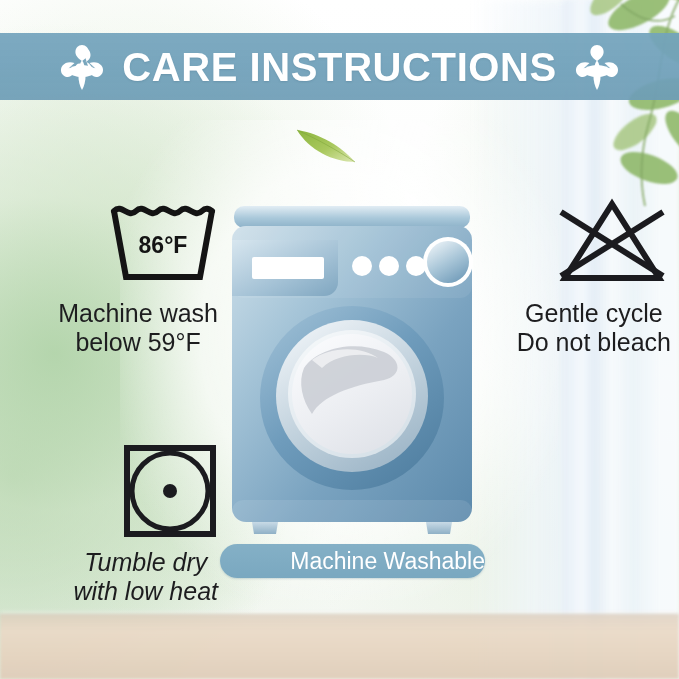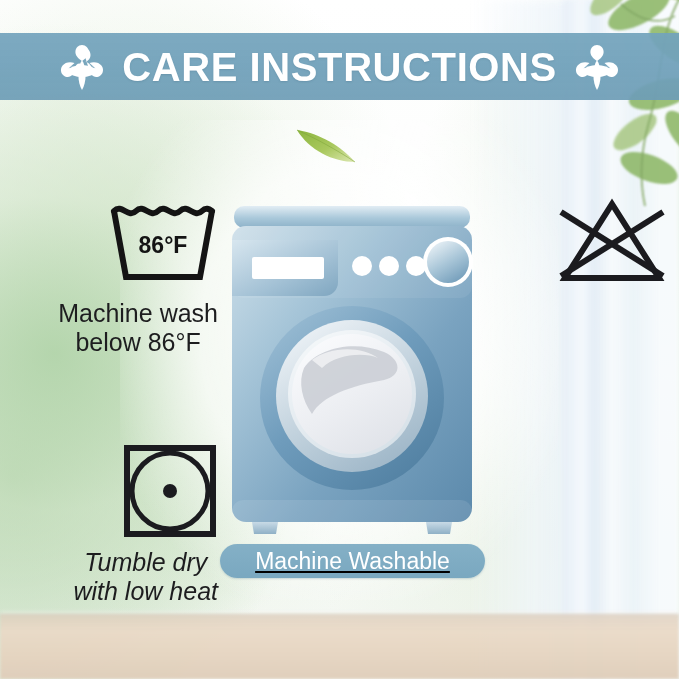--- a/index.html
+++ b/index.html
@@ -176,23 +176,22 @@
   .pill {
     position: absolute;
     left: 220px;
     top: 544px;
     width: 265px;
     height: 34px;
     border-radius: 17px;
     background: linear-gradient(180deg, #84b0c6 0%, #7aa8c0 100%);
     display: flex;
     align-items: center;
-    justify-content: center;
+    justify-content: flex-end;
     box-shadow: 0 1px 2px rgba(80,120,145,0.25);
-    text-decoration: underline;
   }
   .pill-label {
     color: #ffffff;
     font-size: 23px;
     line-height: 1;
     white-space: nowrap;
     font-family: "Liberation Sans", sans-serif;
   }
 </style>
 </head>
@@ -274,31 +273,33 @@
 
   <div class="cell cell-tl">
     <div class="symbol">
       <svg viewBox="0 0 110 86" width="110" height="86" aria-hidden="true">
         <path d="M6 12 L18 78 L92 78 L104 12" fill="none" stroke="#141414" stroke-width="6" stroke-linejoin="miter"></path>
         <path d="M6 12 C14 4, 20 20, 28 12 C36 4, 42 20, 50 12 C58 4, 64 20, 72 12 C80 4, 86 20, 94 12 C98 8, 101 10, 104 12" fill="none" stroke="#141414" stroke-width="6" stroke-linecap="round" stroke-linejoin="round"></path>
         <text class="tub-temp" x="55" y="54" text-anchor="middle">86°F</text>
       </svg>
     </div>
     <div class="caption">Machine wash
-below 86°F</div>
+below 59°F</div>
   </div>
 
   <div class="cell cell-tr">
     <div class="symbol">
       <svg viewBox="0 0 118 92" width="118" height="92" aria-hidden="true">
         <path d="M59 8 L106 82 L12 82 Z" fill="none" stroke="#1b1b1f" stroke-width="6" stroke-linejoin="miter"></path>
         <line x1="8" y1="16" x2="110" y2="80" stroke="#1b1b1f" stroke-width="6" stroke-linecap="butt"></line>
         <line x1="110" y1="16" x2="8" y2="80" stroke="#1b1b1f" stroke-width="6" stroke-linecap="butt"></line>
       </svg>
     </div>
+    <div class="caption">Gentle cycle
+Do not bleach</div>
   </div>
 
   <div class="cell cell-bl">
     <div class="symbol">
       <svg viewBox="0 0 96 96" width="96" height="96" aria-hidden="true">
         <rect x="5" y="5" width="86" height="86" fill="none" stroke="#1b1b1f" stroke-width="6"></rect>
         <circle cx="48" cy="48" r="38" fill="none" stroke="#1b1b1f" stroke-width="5"></circle>
         <circle cx="48" cy="48" r="7" fill="#1b1b1f"></circle>
       </svg>
     </div>

